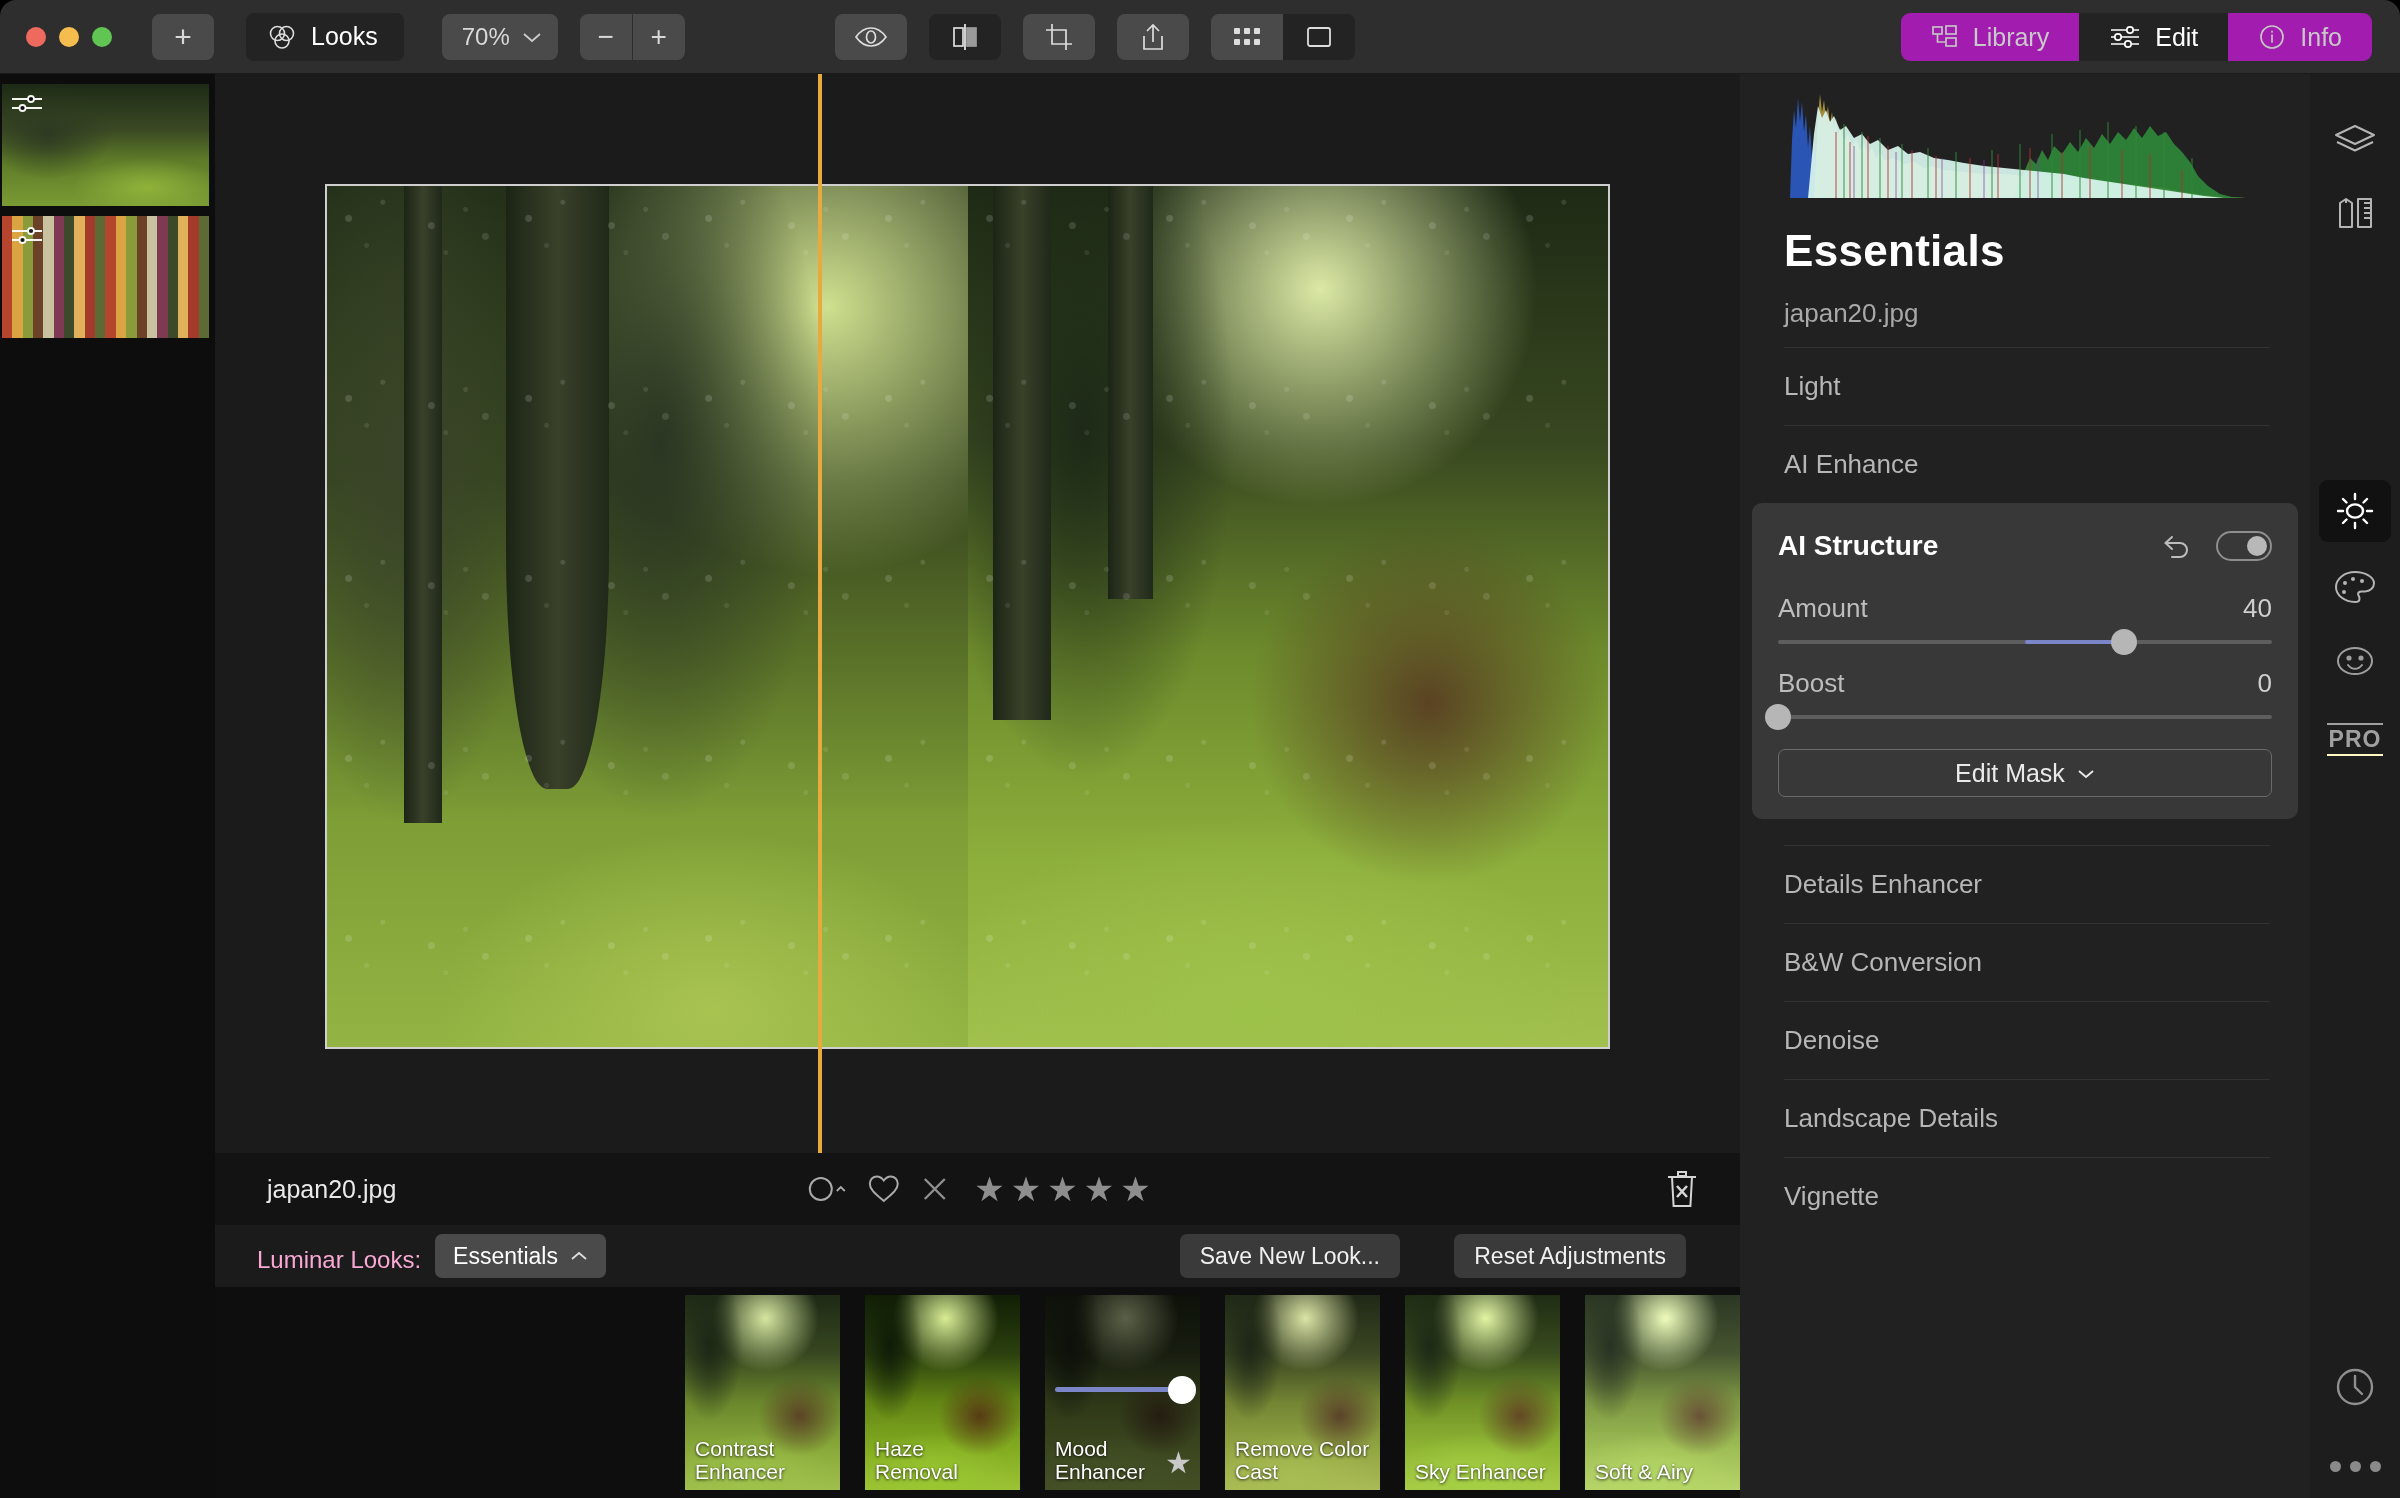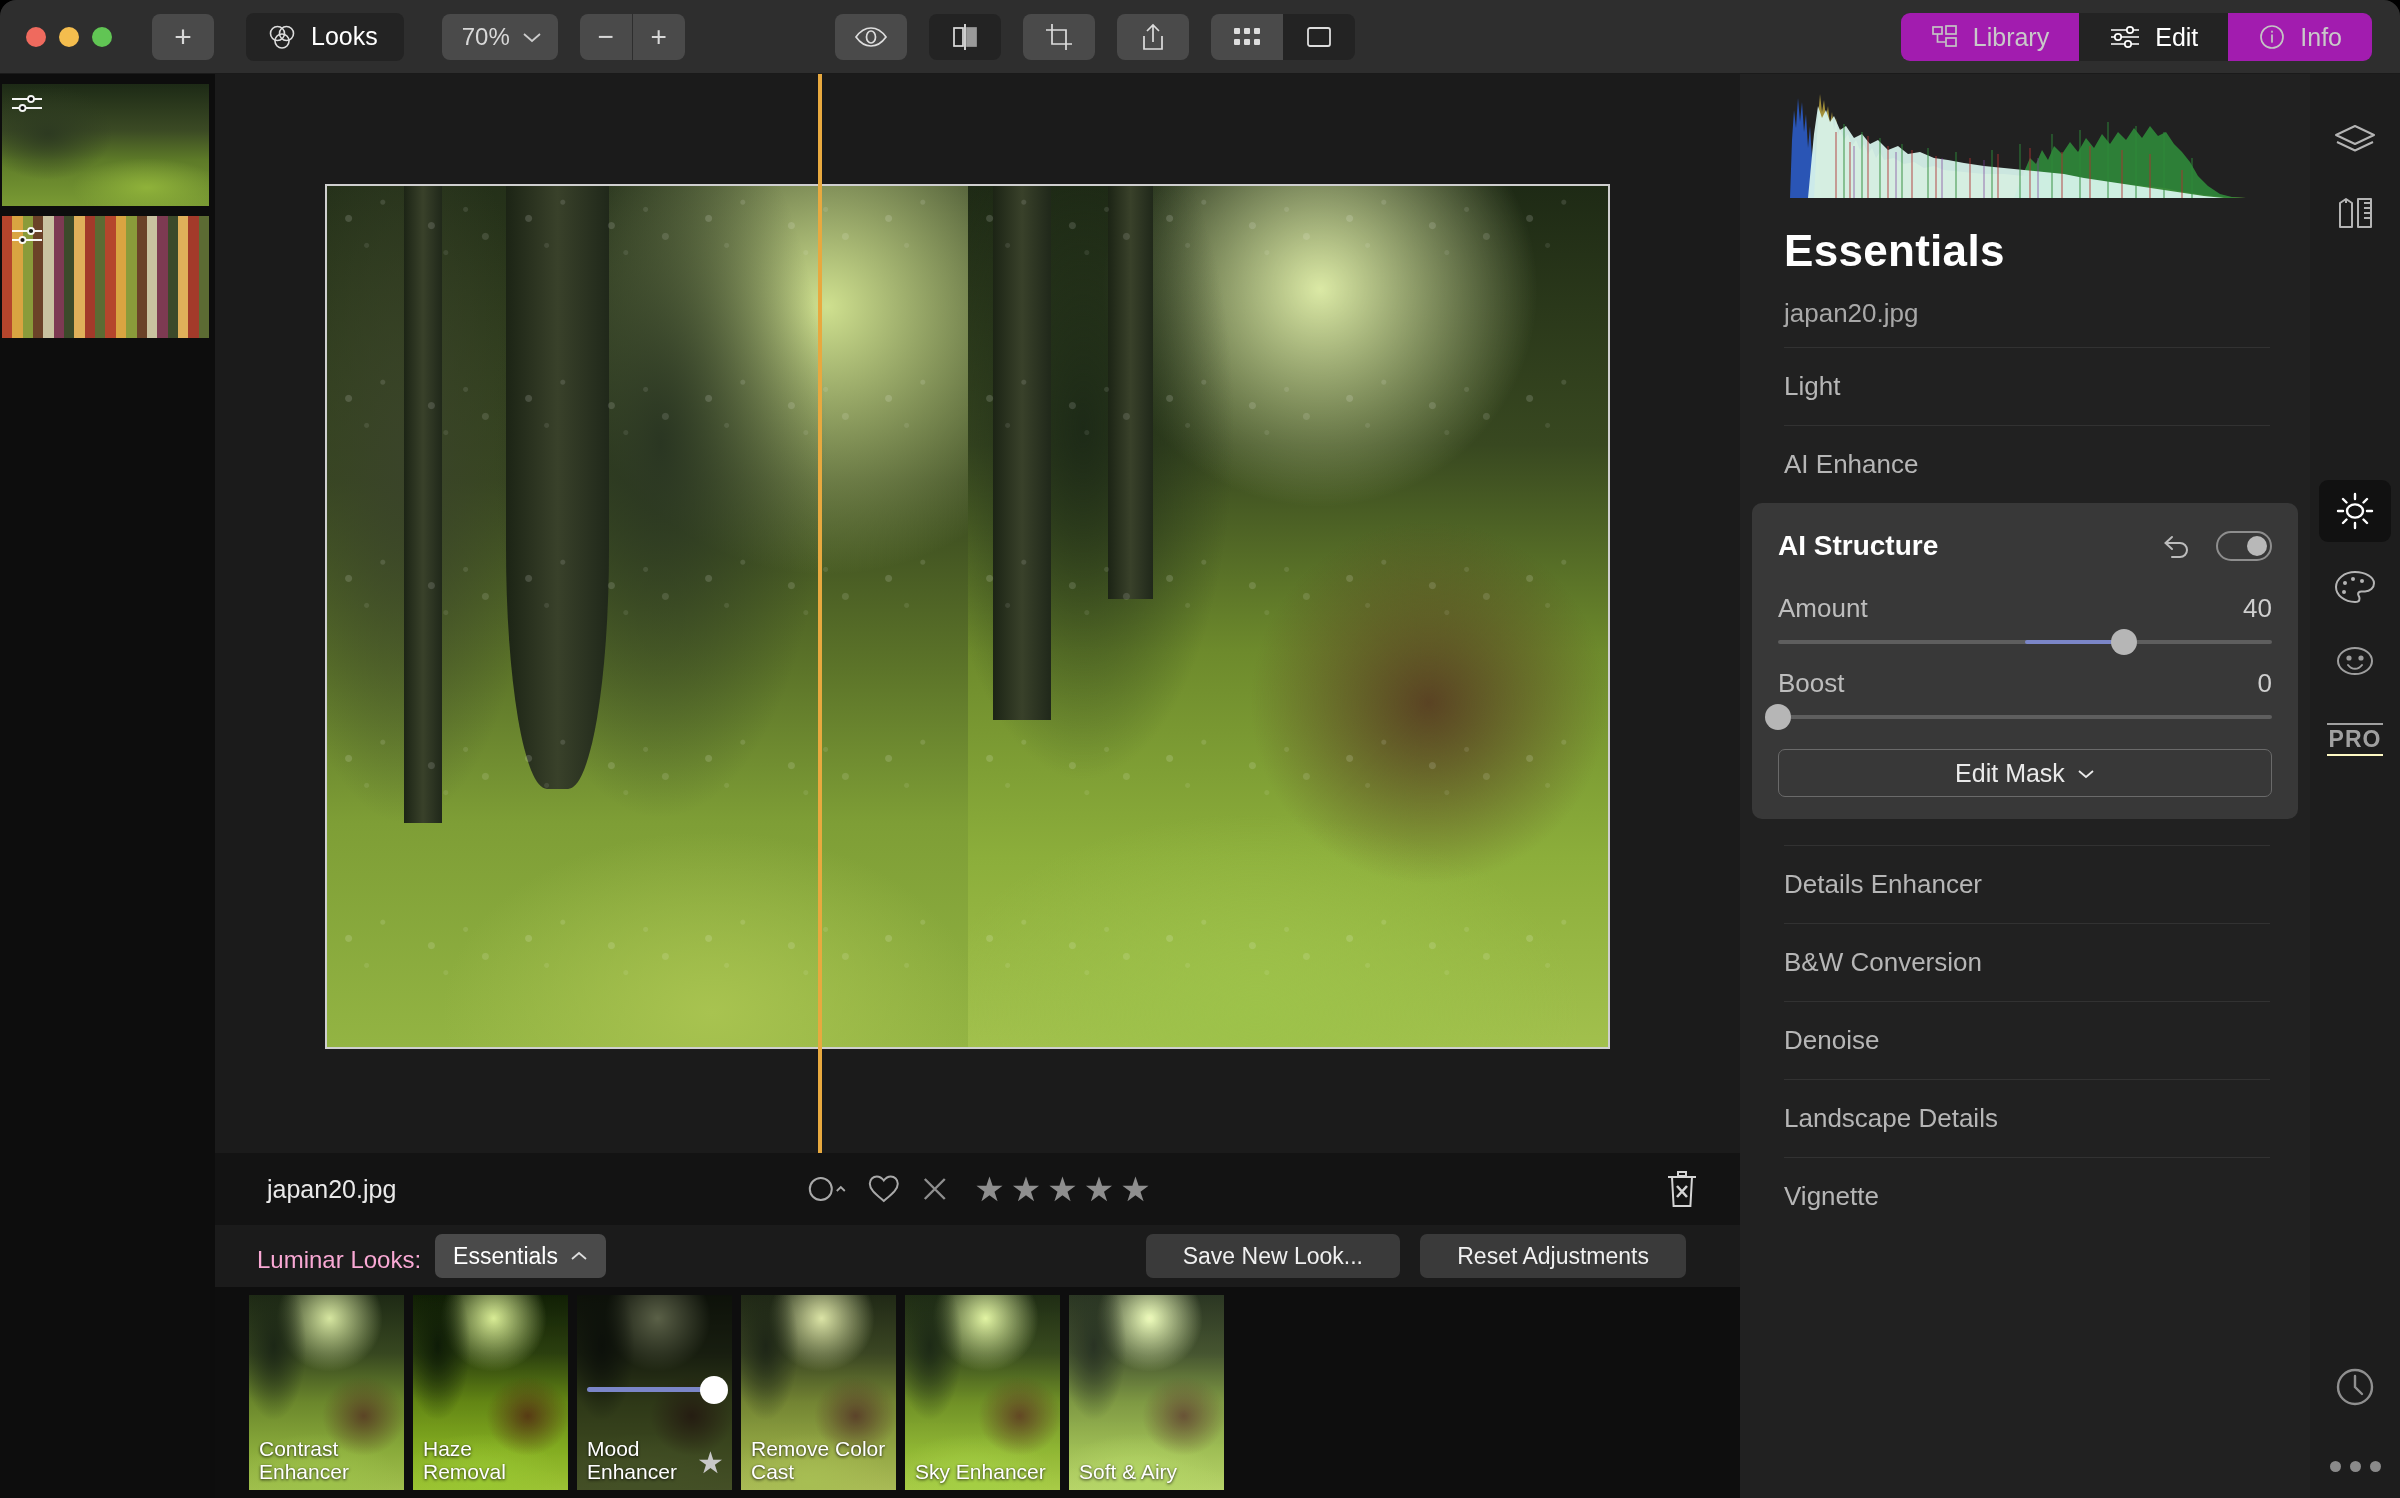--- a/index.html
+++ b/index.html
@@ -145,31 +145,32 @@
     background: #1b1b1b; display: flex; align-items: center;
   }
   .ll-label { margin-left: 42px; font-size: 24px; color: #f9a8d4; margin-top: 8px; }
   .ll-chip {
     margin-left: 14px; height: 44px; padding: 0 18px;
     background: #4a4a4a; border-radius: 7px;
     display: flex; align-items: center; gap: 12px;
     font-size: 23px; color: #fff;
   }
   .ll-btn {
-    height: 44px; padding: 0 37px; background: #3a3a3a; border-radius: 7px;
+    height: 44px; padding: 0 20px; background: #3a3a3a; border-radius: 7px;
     display: flex; align-items: center; font-size: 23px; color: #f0f0f0;
   }
   .ll-save { position: absolute; right: 340px; }
   .ll-reset { position: absolute; right: 54px; }
 
   
   .lookstrip {
     position: absolute; left: 215px; top: 1287px; width: 1525px; height: 211px;
-    background: #0e0e0e; display: flex; align-items: flex-start; padding-left: 34px; gap: 9px;
+    background: #0e0e0e; display: flex; align-items: flex-start; padding-left: 34px; gap: 25px;
     overflow: hidden;
+    justify-content: flex-end;
   }
   .look {
     position: relative; width: 155px; height: 195px; flex: 0 0 auto; overflow: hidden;
     margin-top: 8px;
   }
   .look.sel { outline: 4px solid #c9c9c9; outline-offset: -4px; }
   .look .lart { position: absolute; inset: 0; }
   .look .lname {
     position: absolute; left: 10px; bottom: 6px; right: 8px;
     font-size: 21px; color: #fff; line-height: 1.12;

